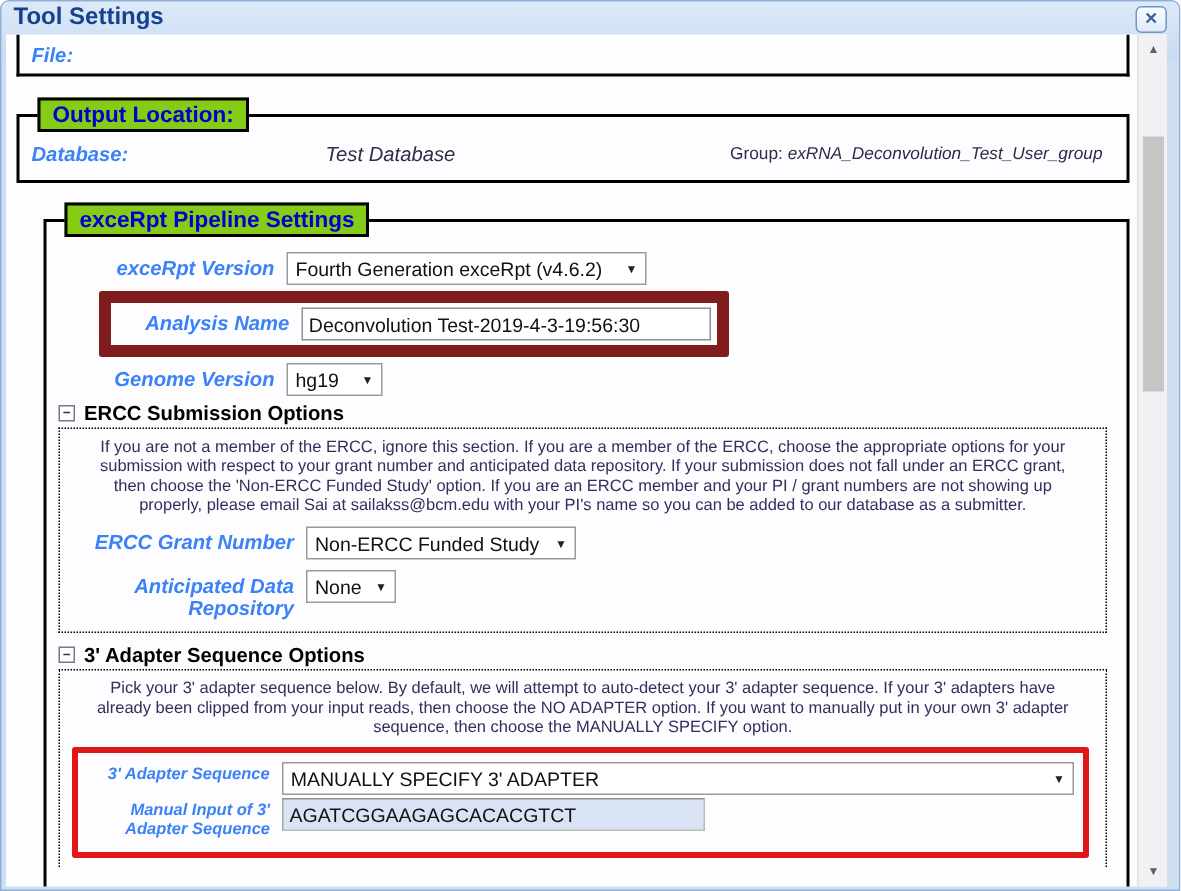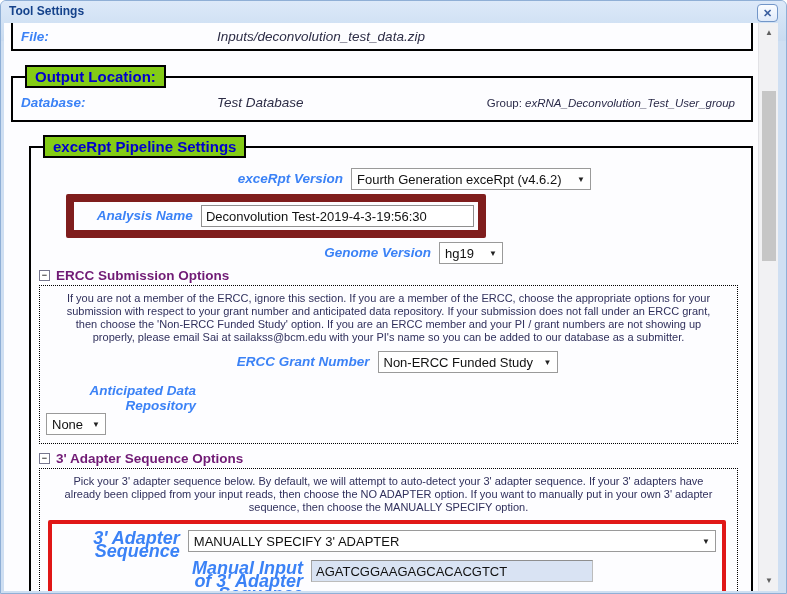--- a/index.html
+++ b/index.html
@@ -4,21 +4,21 @@
 <style>
   * { margin:0; padding:0; box-sizing:border-box; }
   html,body { font-family:"Liberation Sans", sans-serif; }
   .window {
     position:relative; width:787px; height:594px;
     background:#cfdff2; border:1px solid #8fafd6;
     border-radius:6px 6px 0 0; overflow:hidden;
   }
   .titlebar {
     height:40px; line-height:21px; padding-left:8px;
-    font-size:12px; font-weight:bold; color:#15428b;
+    font-size:16px; font-weight:bold; color:#15428b;
     background:linear-gradient(#dce9f9,#c9dbf0);
   }
   .close-btn {
     position:absolute; top:3px; right:8px; width:21px; height:18px;
     border:1px solid #7projet0; border:1px solid #7296c8; border-radius:4px;
     background:linear-gradient(#fbfdff,#dfeafa);
     color:#3b5fa0; font-size:11px; font-weight:bold; text-align:center;
     line-height:16px; cursor:pointer;
   }
   .body {
@@ -61,21 +61,21 @@
   .fs-output .fs-inner { display:flex; align-items:center; padding:17px 0 0 8px; }
   .fs-pipeline { margin-top:24px; margin-left:25px; width:724px; height:560px; padding-top:16px; }
 
   .lbl { font-weight:bold; color:#3b82f6; font-size:13.5px;font-style:italic; }
   .val-italic { font-style:italic; color:#2d2d46; font-size:13.5px; }
   .file-label, .db-label { width:196px; }
   .group-line { margin-left:auto; padding-right:16px; font-size:11.5px; color:#2c2c4a; }
   .group-line .g-val { font-style:italic; }
 
   
-  .form-row { display:flex; align-items:flex-start; margin:4px 0;justify-content:center; }
+  .form-row { display:flex; align-items:flex-start; margin:4px 0; }
   .form-row .lbl { width:152px; text-align:right; margin-right:8px; padding-top:3px; line-height:15px; }
   .field-input {
     height:22px; border:1px solid #8f8f8f; background:#fff;
     font-family:"Liberation Sans",sans-serif; font-size:13px; color:#111;
     padding:0 4px;
   }
   .select {
     height:22px; border:1px solid #9a9a9a; background:#fff;
     display:flex; align-items:center; justify-content:space-between;
     padding:0 5px; cursor:default; font-size:13px; color:#111;
@@ -97,57 +97,56 @@
   .red-box-analysis .form-row { margin:0; }
   .red-box-analysis .form-row .lbl { width:117px; }
 
   
   .section-header { display:flex; align-items:center; margin:4px 0 2px 8px; }
   .collapse-icon {
     width:11px; height:11px; border:1px solid #76768e; background:#fff;
     font-size:9px; line-height:9px; text-align:center; color:#333;
     margin-right:6px; cursor:pointer; font-weight:bold;
   }
-  .section-title { font-size:13.5px; font-weight:bold; color:#701a75; }
+  .section-title { font-size:13.5px; font-weight:bold; color:#000000; }
 
   
   .dotted-box {
     margin-left:8px; width:699px; border:1px dotted #000; padding:4px 6px;
   }
   .dotted-adapter { min-height:132px; border-bottom:none; }
   .desc {
     text-align:center; font-size:11px; line-height:13px; color:#30305c;
     margin:2px 10px 6px 10px;
   }
   .dotted-box .form-row .lbl { width:150px; font-size:13.5px; }
 
   .red-box-adapter {
     border:4px solid #e01717; border-radius:2px;
     margin-left:2px; width:678px; padding:4px 6px 6px 6px;
   }
   .red-box-adapter .form-row { margin:2px 0; }
-  .red-box-adapter .form-row .lbl { width:122px; line-height:13px; font-size:18px; padding-top:2px; }
+  .red-box-adapter .form-row .lbl { width:122px; line-height:13px; font-size:11px; padding-top:2px; }
 </style>
 </head>
 <body>
 
 <div class="window">
   <div class="titlebar">
     <span>Tool Settings</span>
   </div>
   <div class="close-btn">
     <span>✕</span>
   </div>
 
   <div class="body">
     <div class="content">
 
       <div class="file-box">
         <span class="lbl file-label">File:</span>
-        <span class="val-italic">Inputs/deconvolution_test_data.zip</span>
       </div>
 
       <div class="fieldset fs-output">
         <div class="fs-legend">Output Location:</div>
         <div class="fs-inner">
           <span class="lbl db-label">Database:</span>
           <span class="val-italic">Test Database</span>
           <span class="group-line">
             <span>Group:</span>
             <span class="g-val">exRNA_Deconvolution_Test_User_group</span>
@@ -190,21 +189,21 @@
 
 
           <div class="form-row" style="margin-top:7px;">
             <span class="lbl">ERCC Grant Number</span>
             <div class="select w-grant">
               <span>Non-ERCC Funded Study</span>
               <span class="arrow">▼</span>
             </div>
           </div>
 
-          <div class="form-row" style="margin-top:7px;flex-direction:column;">
+          <div class="form-row" style="margin-top:7px;">
             <span class="lbl">Anticipated Data Repository</span>
             <div class="select w-repo">
               <span>None</span>
               <span class="arrow">▼</span>
             </div>
           </div>
         </div>
 
         <div class="section-header" style="margin-top:7px;">
           <span class="collapse-icon">−</span>

